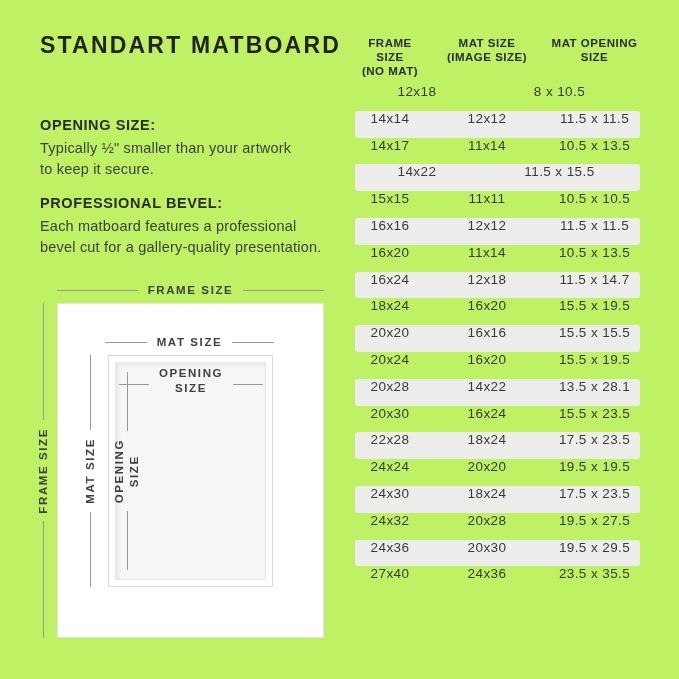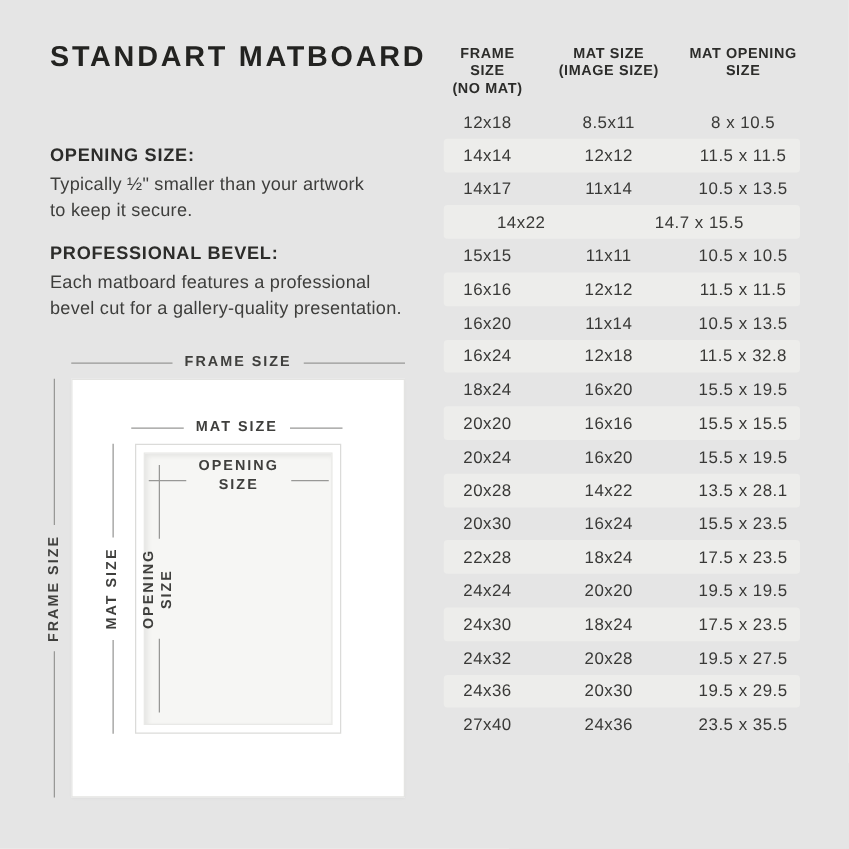--- a/index.html
+++ b/index.html
@@ -1,21 +1,21 @@
 <!DOCTYPE html>
 <html><head>
 <meta charset="utf-8">
 <style>
   html, body { margin: 0; padding: 0; }
   body { background: #fafaf8; }
   .canvas {
     position: relative;
     width: 679px;
     height: 679px;
-    background: #e5e5e5;
+    background: #bef264;
     font-family: "Liberation Sans", sans-serif;
     color: #3c3c3a;
     overflow: hidden;
   }
 
   
   .title {
     position: absolute;
     left: 40px; top: 34px;
     font-size: 23px;
@@ -128,21 +128,21 @@
     line-height: 14px;
     color: #2c2c2a;
   }
   .c0 { flex: 70; }
   .c1 { flex: 124; }
   .c2 { flex: 91; }
   .trows { position: absolute; left: 0; top: 48px; width: 285px; }
   .row {
     height: 26.8px;
     display: flex;
-    align-items: center;
+    align-items: flex-start;
     border-radius: 3px;
   }
   .row:nth-child(even) { background: #ededeb; }
   .cell {
     text-align: center;
     font-size: 13.5px;
     letter-spacing: 0.4px;
     color: #393937;
   }
 </style>
@@ -225,56 +225,55 @@
         <div>(IMAGE SIZE)</div>
       </div>
       <div class="th c2">
         <div>MAT OPENING</div>
         <div>SIZE</div>
       </div>
     </div>
     <div class="trows">
         <div class="row">
           <div class="cell c0">12x18</div>
-          <div class="cell c1">8.5x11</div>
           <div class="cell c2">8 x 10.5</div>
         </div>
         <div class="row">
           <div class="cell c0">14x14</div>
           <div class="cell c1">12x12</div>
           <div class="cell c2">11.5 x 11.5</div>
         </div>
         <div class="row">
           <div class="cell c0">14x17</div>
           <div class="cell c1">11x14</div>
           <div class="cell c2">10.5 x 13.5</div>
         </div>
         <div class="row">
           <div class="cell c0">14x22</div>
-          <div class="cell c2">14.7 x 15.5</div>
+          <div class="cell c2">11.5 x 15.5</div>
         </div>
         <div class="row">
           <div class="cell c0">15x15</div>
           <div class="cell c1">11x11</div>
           <div class="cell c2">10.5 x 10.5</div>
         </div>
         <div class="row">
           <div class="cell c0">16x16</div>
           <div class="cell c1">12x12</div>
           <div class="cell c2">11.5 x 11.5</div>
         </div>
         <div class="row">
           <div class="cell c0">16x20</div>
           <div class="cell c1">11x14</div>
           <div class="cell c2">10.5 x 13.5</div>
         </div>
         <div class="row">
           <div class="cell c0">16x24</div>
           <div class="cell c1">12x18</div>
-          <div class="cell c2">11.5 x 32.8</div>
+          <div class="cell c2">11.5 x 14.7</div>
         </div>
         <div class="row">
           <div class="cell c0">18x24</div>
           <div class="cell c1">16x20</div>
           <div class="cell c2">15.5 x 19.5</div>
         </div>
         <div class="row">
           <div class="cell c0">20x20</div>
           <div class="cell c1">16x16</div>
           <div class="cell c2">15.5 x 15.5</div>

